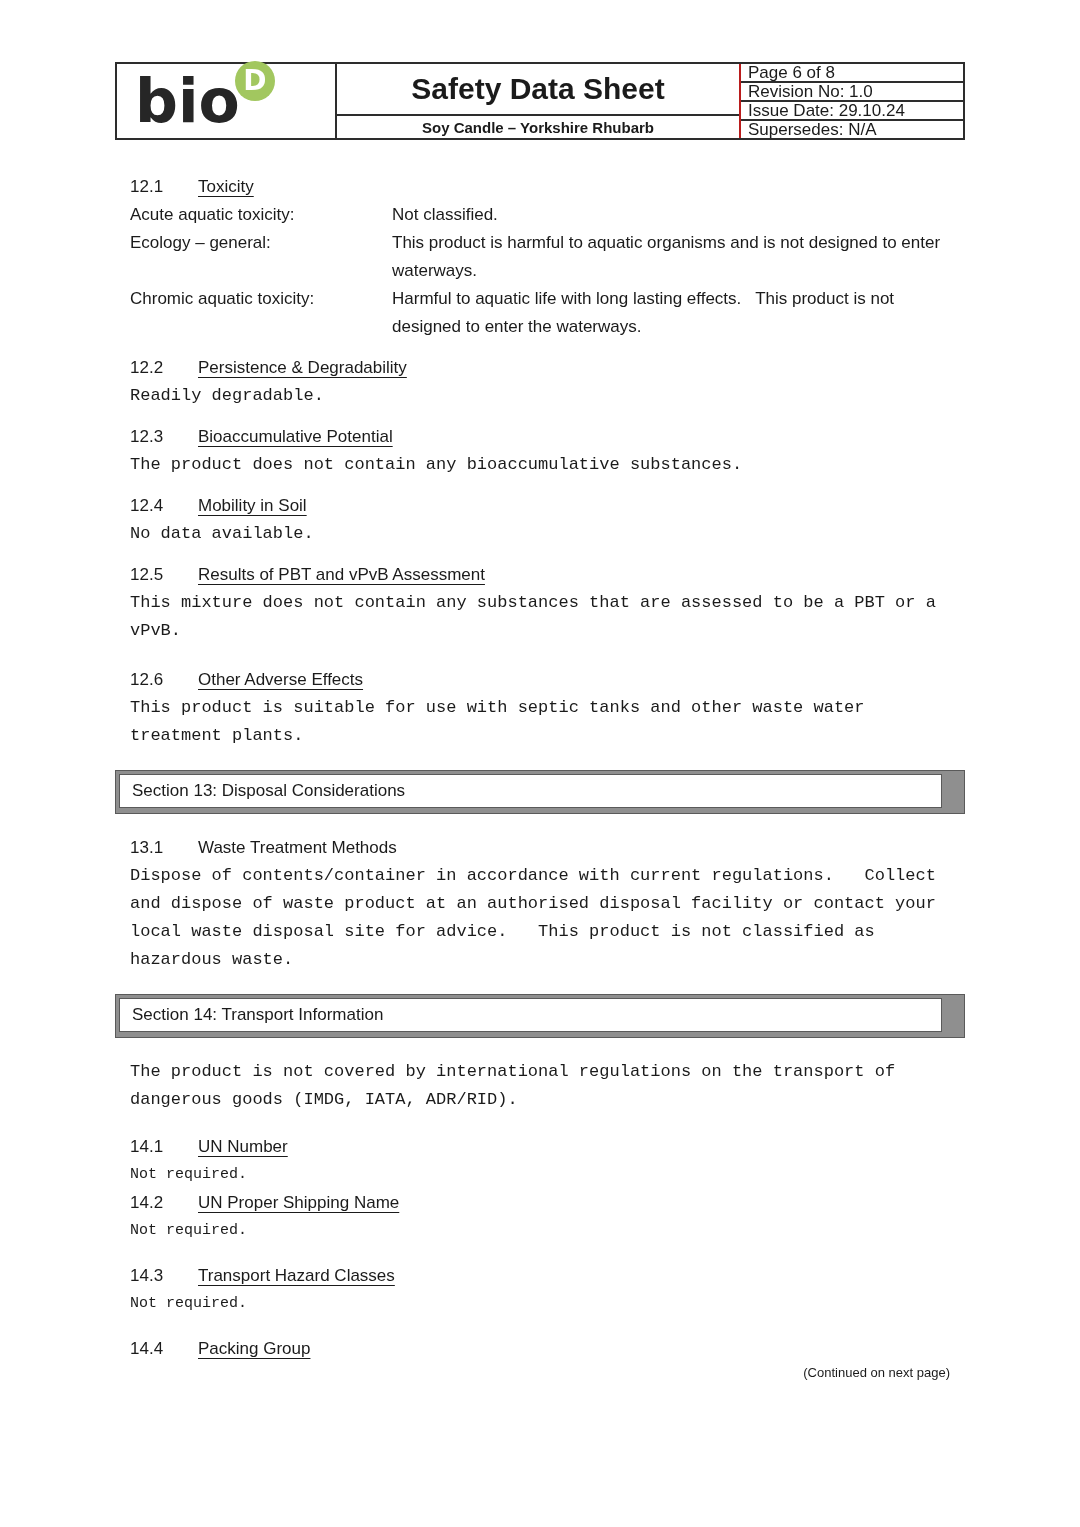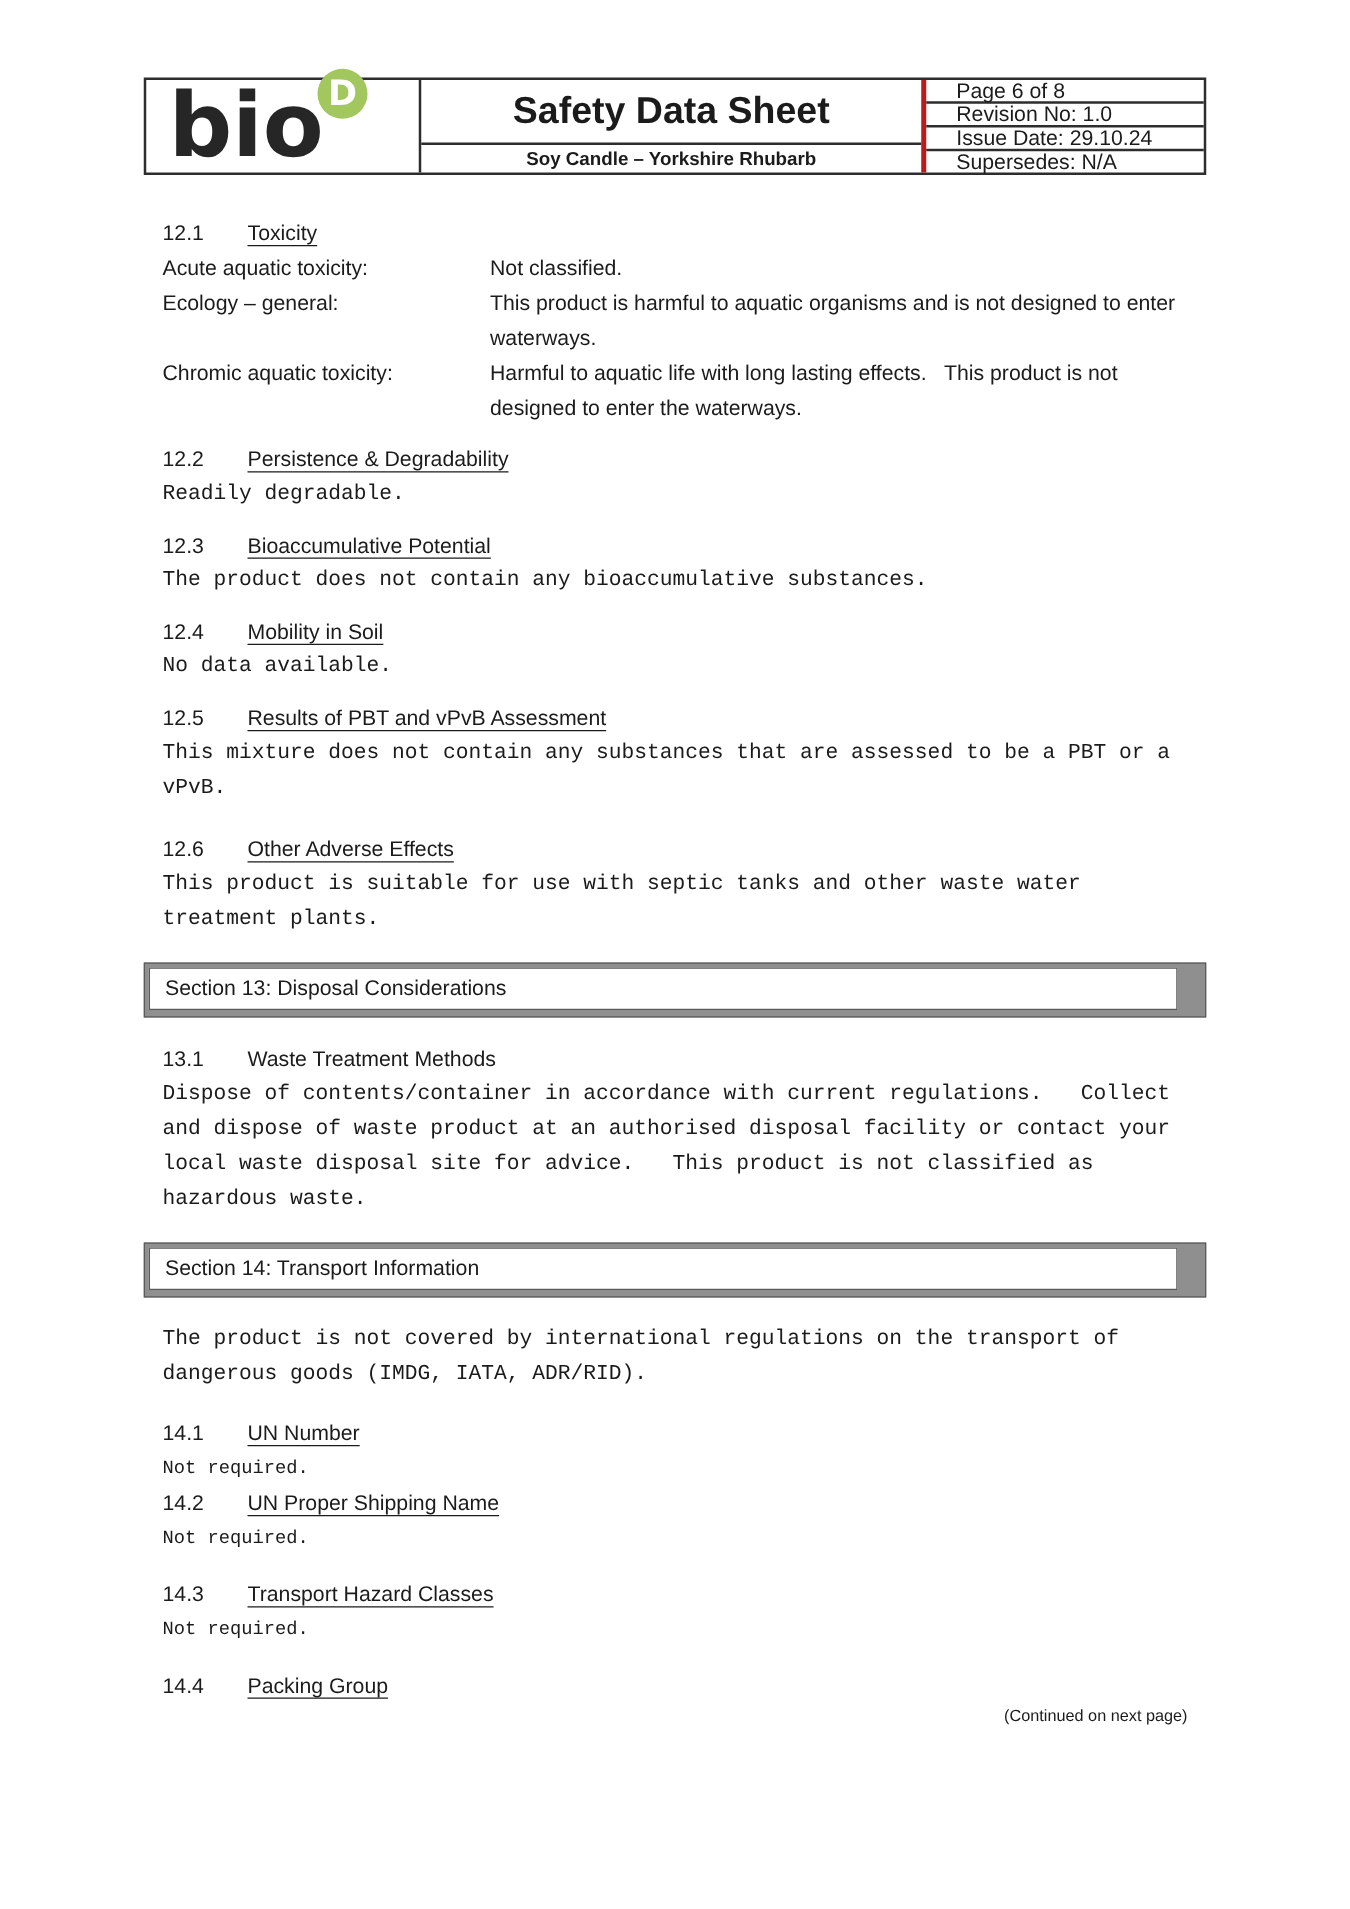--- a/index.html
+++ b/index.html
@@ -34,21 +34,21 @@
     box-sizing: border-box;
   }
   .logo {
     display: flex;
     align-items: flex-start;
     line-height: 1;
   }
   .logo-text {
     font-family: "DejaVu Sans", sans-serif;
     font-weight: bold;
-    font-size: 71px;
+    font-size: 60px;
     letter-spacing: 0px;
     color: #262626;
     line-height: 0.95;
   }
   .logo-badge {
     width: 40px; height: 40px;
     border-radius: 50%;
     background: #a2c75f;
     color: #ffffff;
     font-family: "DejaVu Sans", sans-serif;
@@ -57,21 +57,21 @@
     display: flex;
     align-items: center;
     justify-content: center;
     margin: -12px 0 0 -5px;
     line-height: 1;
   }
   .title-cell {
     flex: 1;
     display: flex;
     flex-direction: column;
-    border-right: 4px solid #b91c1c;
+    border-right: 2px solid #b91c1c;
   }
   .title-main {
     height: 50px;
     display: flex;
     align-items: center;
     justify-content: center;
     font-size: 30px;
     font-weight: bold;
     line-height: 1;
     border-bottom: 2px solid #2d2d2d;
@@ -88,21 +88,21 @@
   .meta-cell {
     width: 222px;
     display: flex;
     flex-direction: column;
     font-size: 17px;
   }
   .meta-row {
     flex: 1;
     display: flex;
     align-items: center;
-    padding-left: 24px;
+    padding-left: 7px;
     line-height: 1;
     border-bottom: 2px solid #2d2d2d;
     white-space: nowrap;
   }
   .meta-row:last-child { border-bottom: none; }
 
   
   .subsec { margin-top: 13px; }
   .mt-33 { margin-top: 33px; }
   .mt-21 { margin-top: 21px; }

